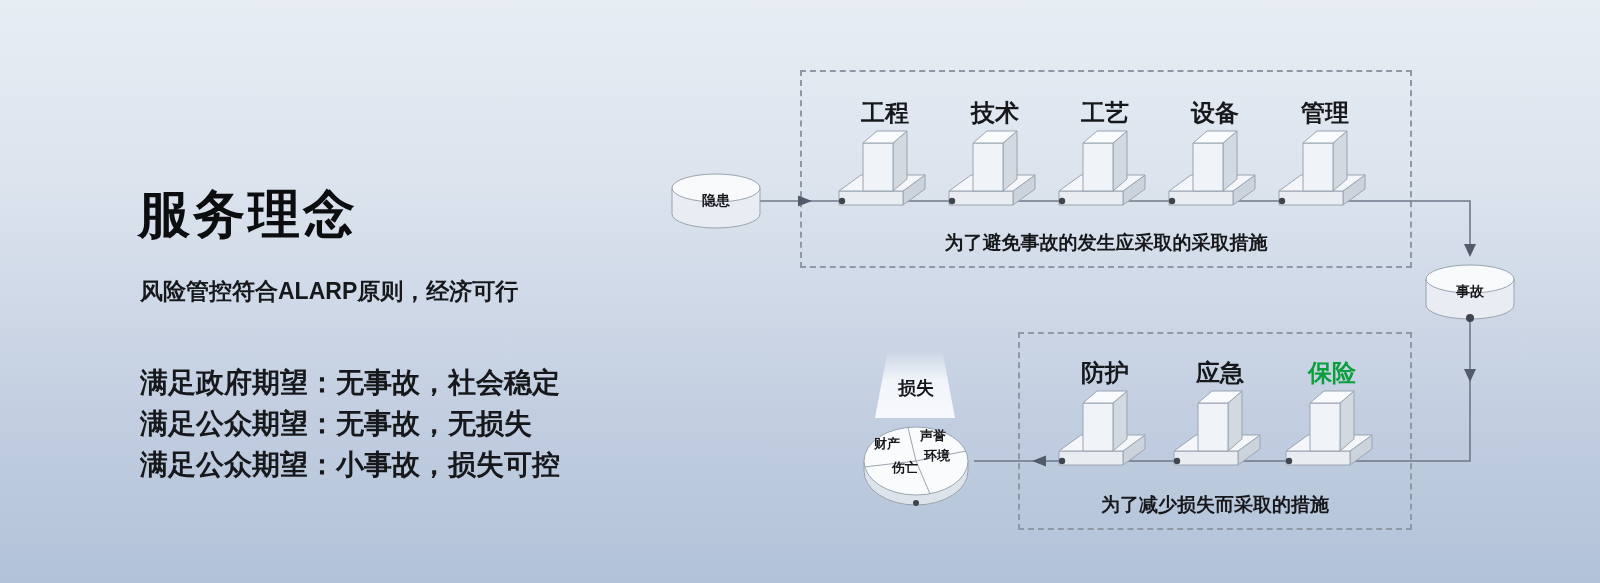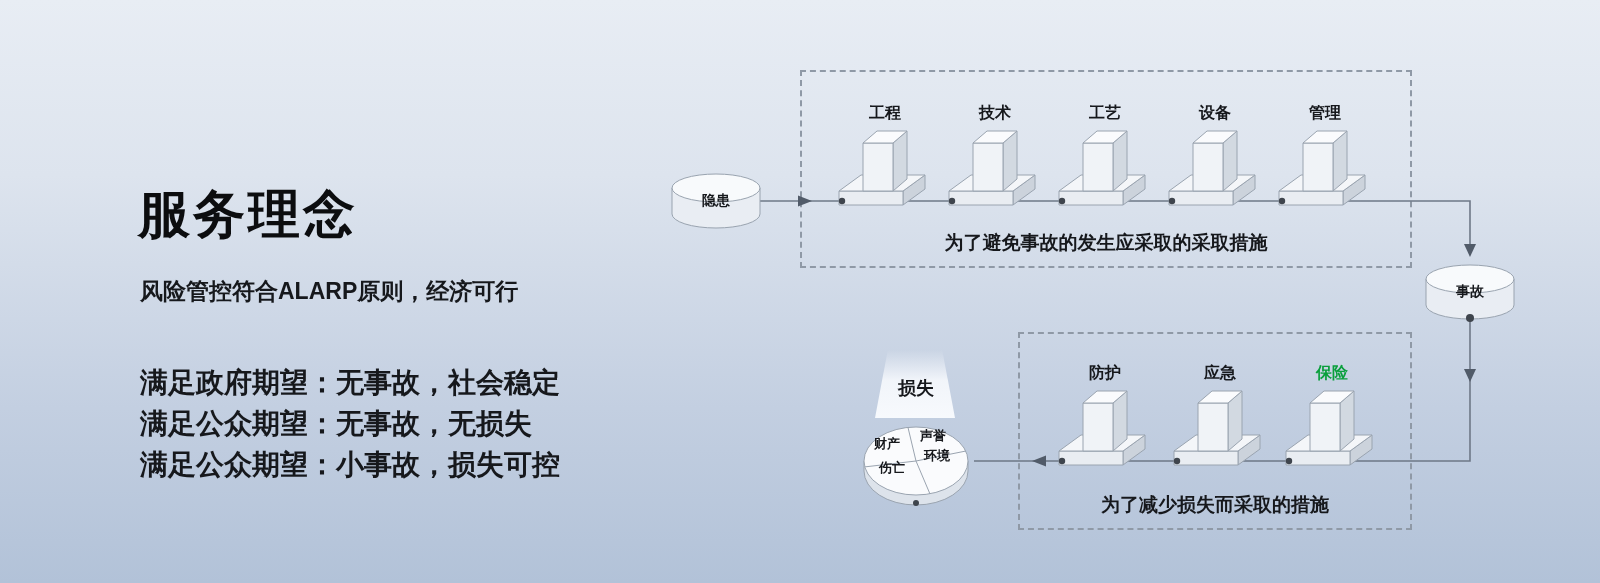--- a/index.html
+++ b/index.html
@@ -24,21 +24,21 @@
   .caption-prevention{ left:800px; top:230px; width:612px; }
   .caption-mitigation{ left:1018px; top:492px; width:394px; }
 
   
   .connectors{ left:0; top:0; width:1600px; height:583px; z-index:1; }
   .connectors path{ fill:none; stroke:#6e7887; stroke-width:1.6; }
   .connectors polygon{ fill:#515b69; }
 
   
   .barrier-group{ width:120px; z-index:2; text-align:center; }
-  .barrier-label{ font-size:16px; font-weight:bold; height:25px; line-height:25px; }
+  .barrier-label{ font-size:24px; font-weight:bold; height:25px; line-height:25px; }
   .barrier-svg{ width:120px; height:95px; display:block; }
   .label-green{ color:#0a9f3c; }
 
   
   .cylinder{ width:96px; height:66px; z-index:3; }
   .cyl-svg{ width:96px; height:66px; display:block; }
   .cyl-label{ position:absolute; inset:0; display:flex; align-items:center; justify-content:center;
               font-size:14px; font-weight:bold; }
   .cyl-dot{ position:absolute; left:44px; top:55px; width:8px; height:8px; border-radius:50%; background:#3f454d; }
 
@@ -171,17 +171,17 @@
   <div class="abs caption caption-mitigation">为了减少损失而采取的措施</div>
 
   <div class="abs loss-glow"></div>
   <div class="abs loss-label">损失</div>
   <div class="abs pie-wrap">
     <svg class="pie-svg" viewBox="0 0 112 92">
         <use href="#pie-shape"></use>
       </svg>
     <div class="seg-label" style="left:14px; top:20px;text-align:right;">财产</div>
     <div class="seg-label" style="left:60px; top:12px;">声誉</div>
-    <div class="seg-label" style="left:19px; top:44px;">伤亡</div>
+    <div class="seg-label" style="left:32px; top:44px;">伤亡</div>
     <div class="seg-label" style="left:64px; top:32px;">环境</div>
   </div>
 
 </div>
 
 </body></html>

